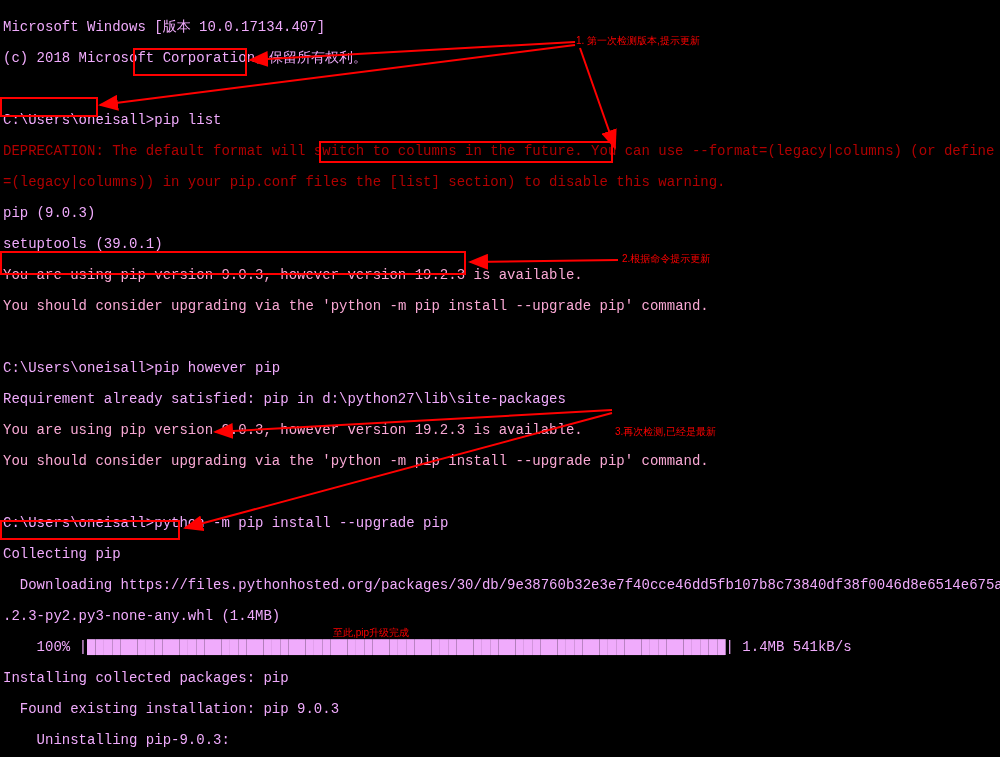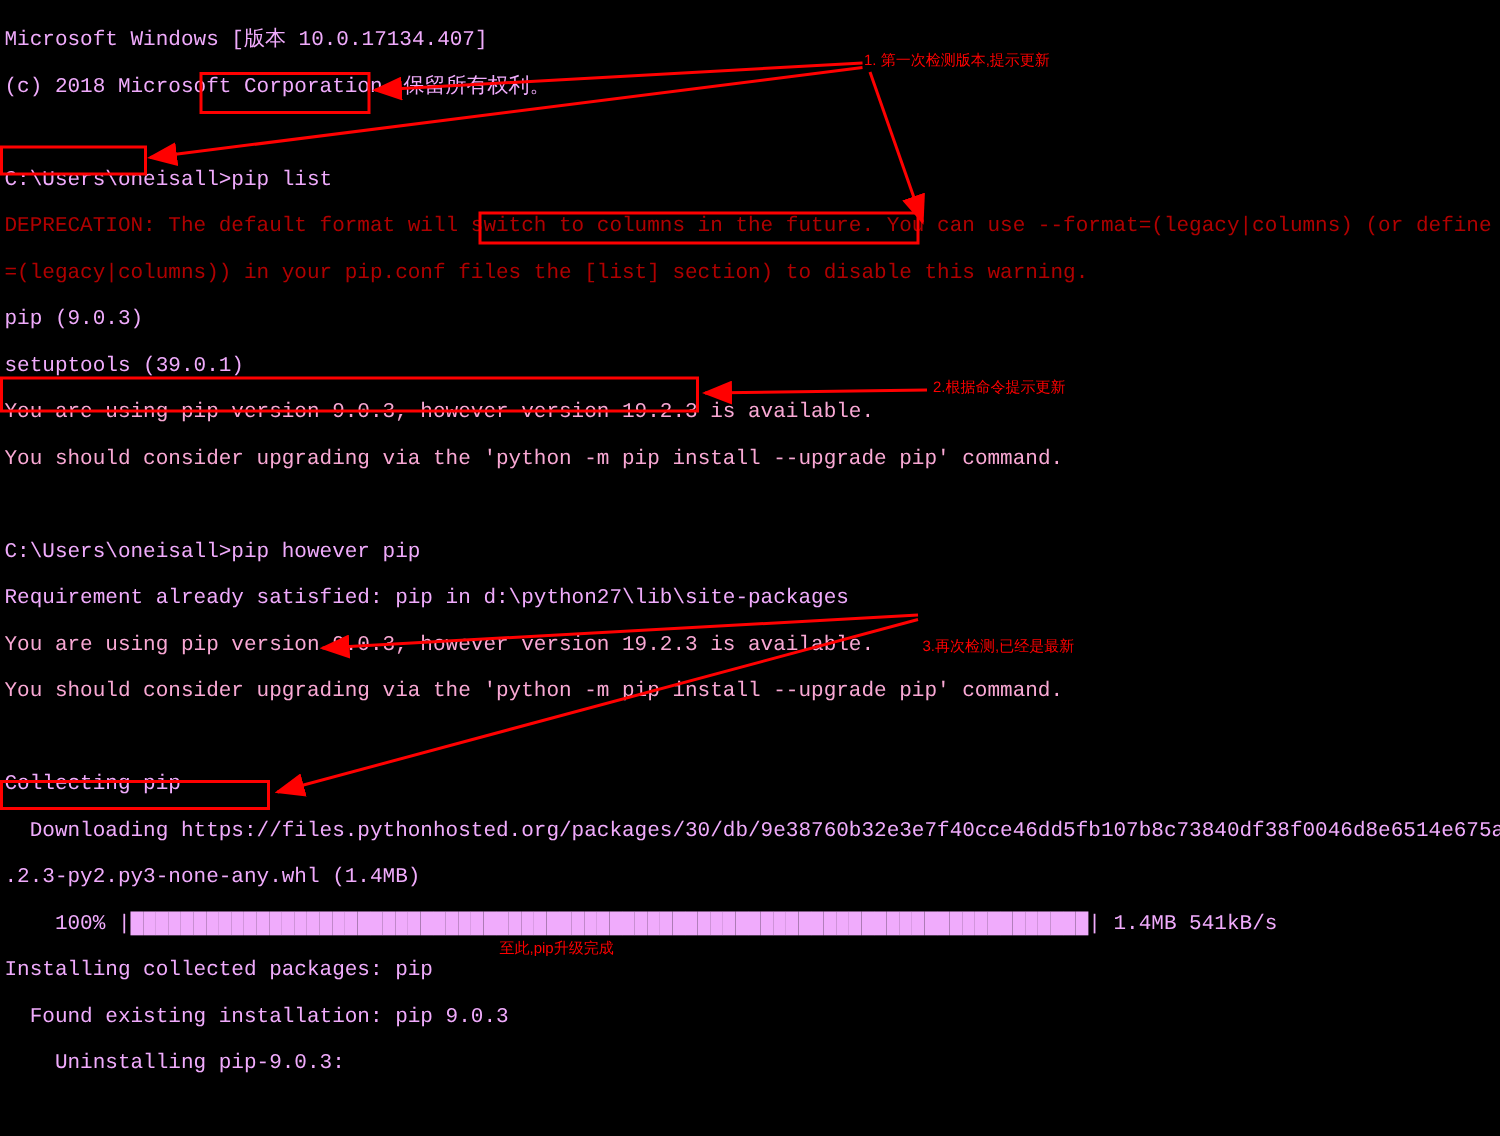--- a/index.html
+++ b/index.html
@@ -57,20 +57,21 @@
 <div class="line white">pip (9.0.3)</div>
 <div class="line white">setuptools (39.0.1)</div>
 <div class="line yellow">You are using pip version 9.0.3, however version 19.2.3 is available.</div>
 <div class="line yellow"><span>You should consider upgrading via the </span><span>'python -m pip install --upgrade pip'</span><span> command.</span></div>
 <div class="line">&nbsp;</div>
 <div class="line white"><span>C:\Users\oneisall&gt;</span><span>pip however pip</span></div>
 <div class="line white">Requirement already satisfied: pip in d:\python27\lib\site-packages</div>
 <div class="line yellow">You are using pip version 9.0.3, however version 19.2.3 is available.</div>
 <div class="line yellow">You should consider upgrading via the 'python -m pip install --upgrade pip' command.</div>
 <div class="line">&nbsp;</div>
+<div class="line white"><span>C:\Users\oneisall&gt;</span><span>python -m pip install --upgrade pip</span></div>
 <div class="line white">Collecting pip</div>
 <div class="line white">  Downloading https://files.pythonhosted.org/packages/30/db/9e38760b32e3e7f40cce46dd5fb107b8c73840df38f0046d8e6514e675a1/pip-19</div>
 <div class="line white">.2.3-py2.py3-none-any.whl (1.4MB)</div>
 <div class="line white"><span>    100% </span><span>|████████████████████████████████████████████████████████████████████████████|</span><span> 1.4MB 541kB/s</span></div>
 <div class="line white">Installing collected packages: pip</div>
 <div class="line white">  Found existing installation: pip 9.0.3</div>
 <div class="line white">    Uninstalling pip-9.0.3:</div>
 
 
 

